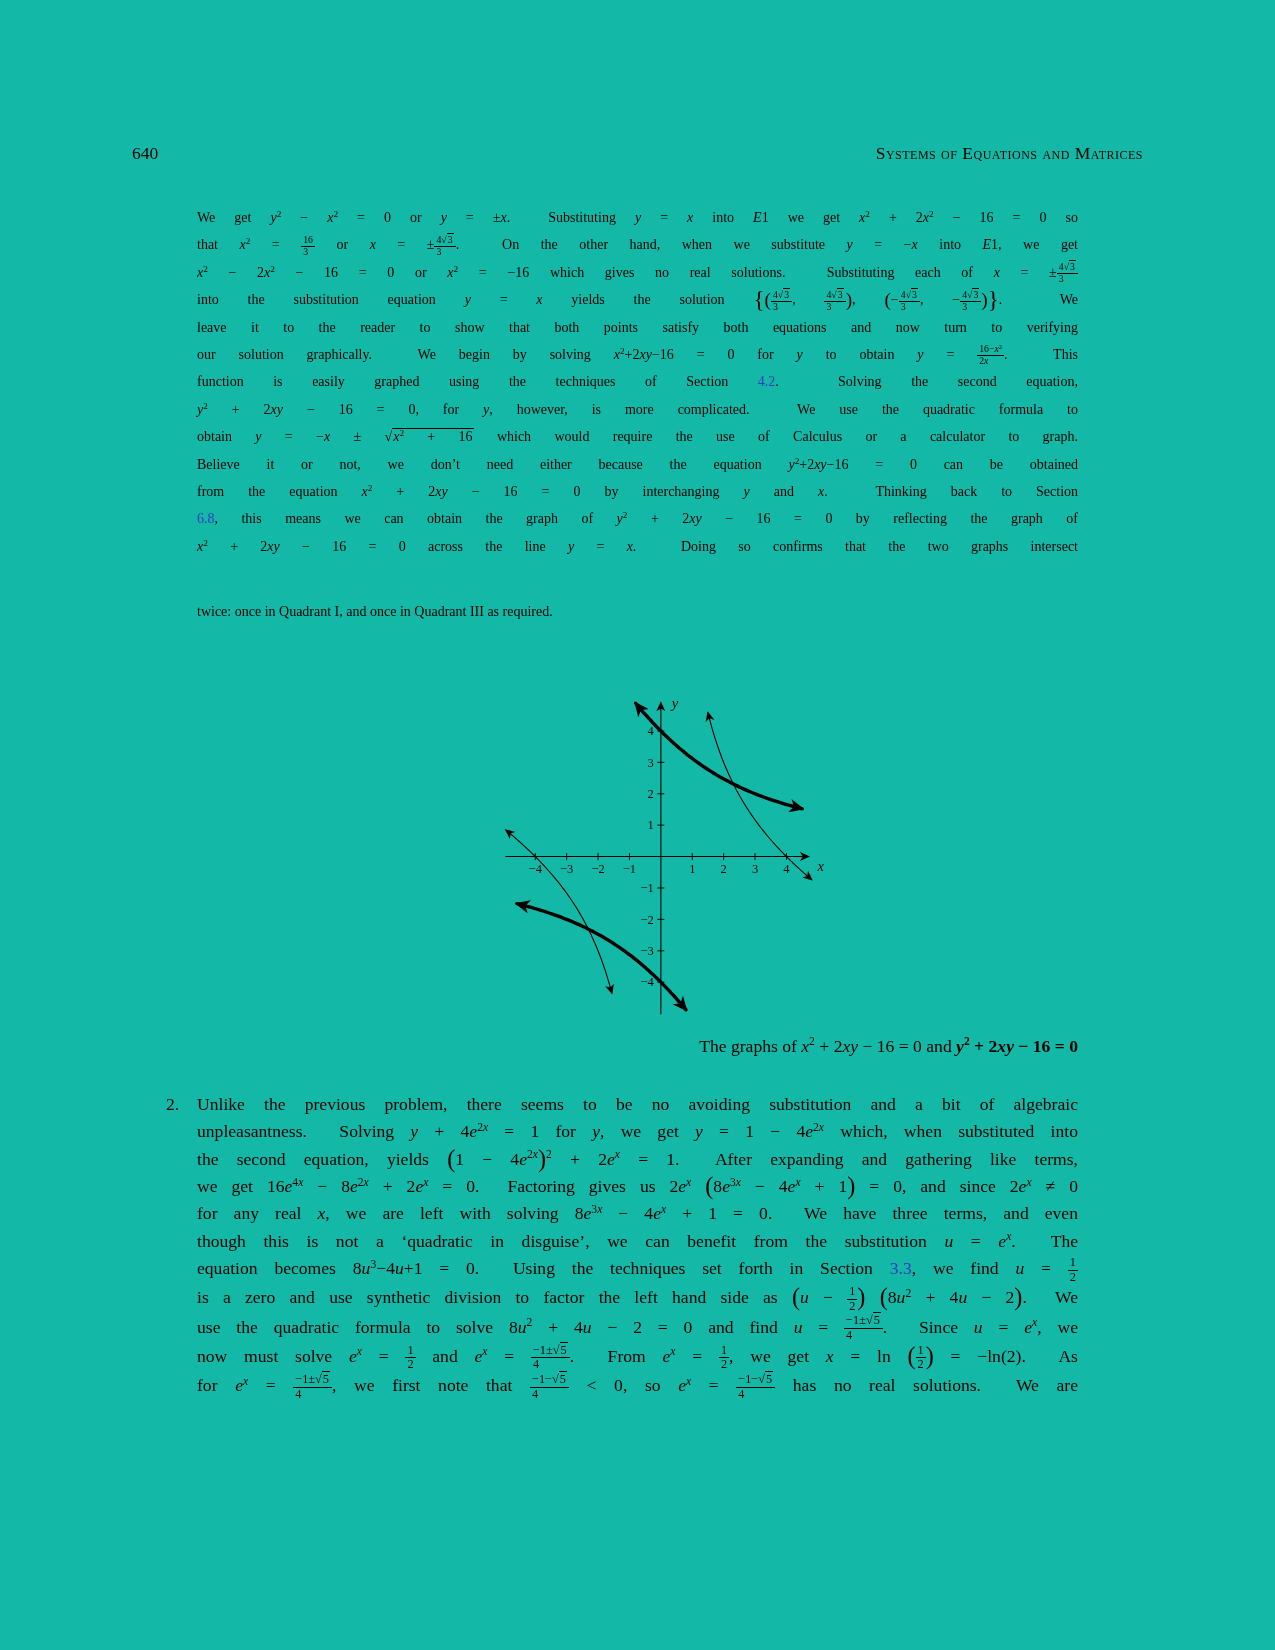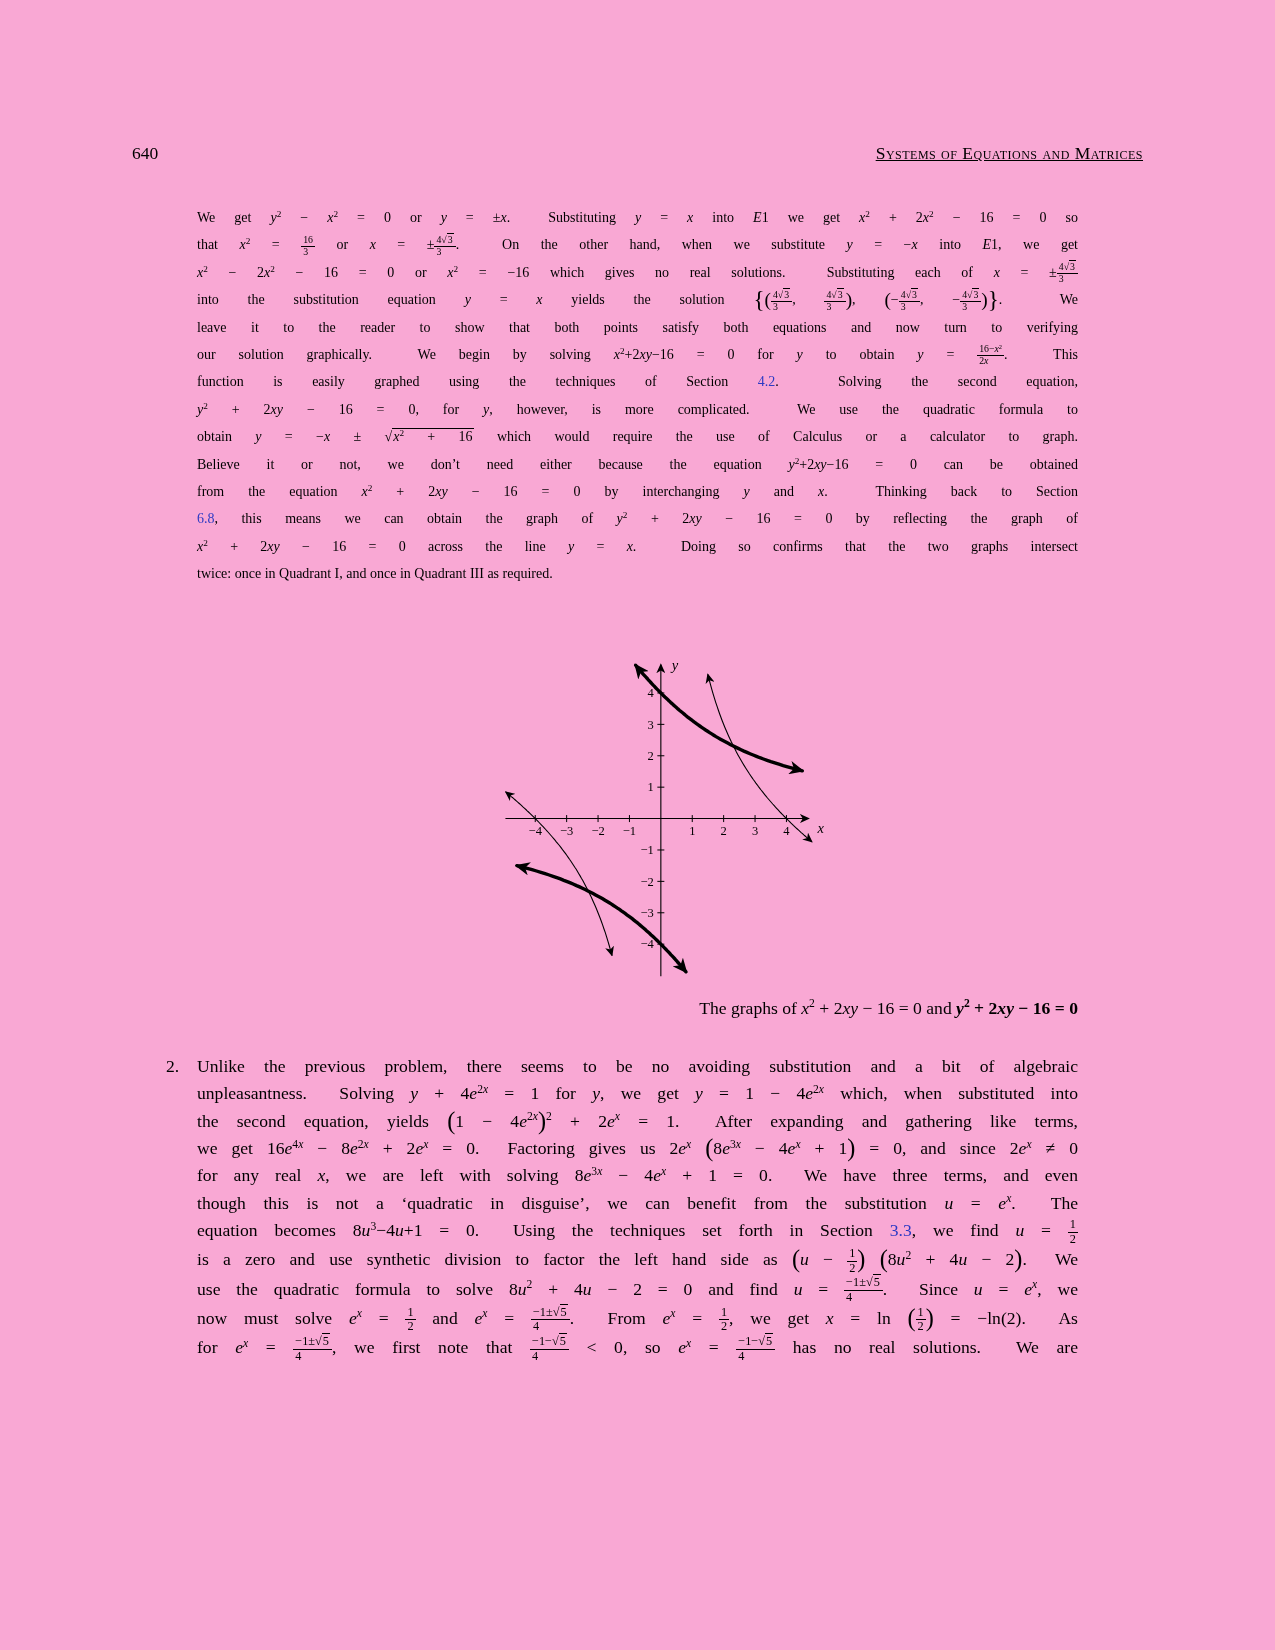--- a/index.html
+++ b/index.html
@@ -1,22 +1,22 @@
 <!DOCTYPE html>
 <html><head>
 <meta charset="utf-8">
 <style>
   html,body{margin:0;padding:0;background:#fff;}
   body{width:1275px;height:1650px;font-family:"Liberation Serif","DejaVu Serif",serif;color:#000;}
-  .page{position:relative;width:1275px;height:1650px;overflow:hidden;background:#f9a8d4;}
+  .page{position:relative;width:1275px;height:1650px;overflow:hidden;background:#14b8a6;}
   .hdr{display:flex;justify-content:space-between;margin:143px 132px 0 132px;font-size:17.5px;}
-  .hdr .rh{font-variant:small-caps;letter-spacing:0.5px;text-decoration:underline;}
+  .hdr .rh{font-variant:small-caps;letter-spacing:0.5px;}
   .content{margin:40px 197px 0 197px;font-size:14px;}
   .ln{text-align:justify;text-align-last:justify;line-height:27.4px;min-height:27.4px;}
-  .ln.last{text-align-last:left;}
+  .ln.last{text-align-last:left;margin-top:38px;}
   sup{font-size:66%;line-height:0;position:relative;top:-0.55em;vertical-align:baseline;}
   .f{display:inline-block;vertical-align:middle;font-size:70%;line-height:1.12;}
   .f .fn{display:block;padding:0 2px;}
   .f .fd{display:block;border-top:1px solid #000;padding:0 2px;}
   .sq{white-space:nowrap;}
   .sq .rd{border-top:1px solid #000;padding:0 1px;}
   .bg{font-size:138%;line-height:0;vertical-align:-0.1em;}
   .bg2{font-size:165%;line-height:0;vertical-align:-0.12em;}
   .lnk{text-decoration:none;cursor:pointer;}
   .fig{margin:72px 197px 0 197px;text-align:center;}

